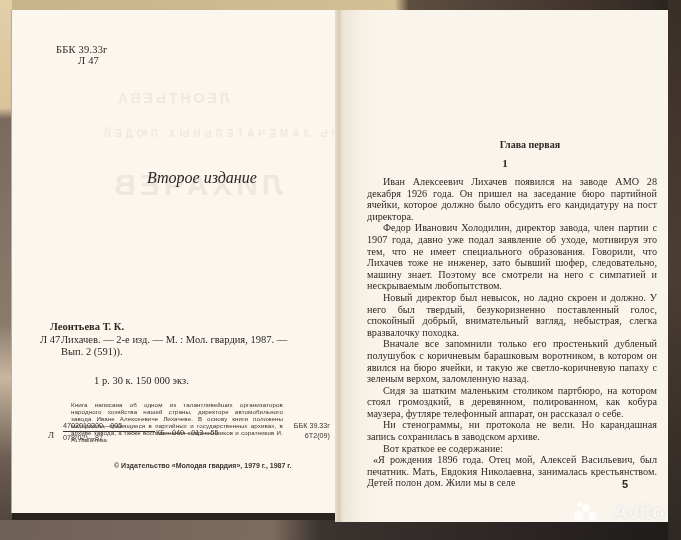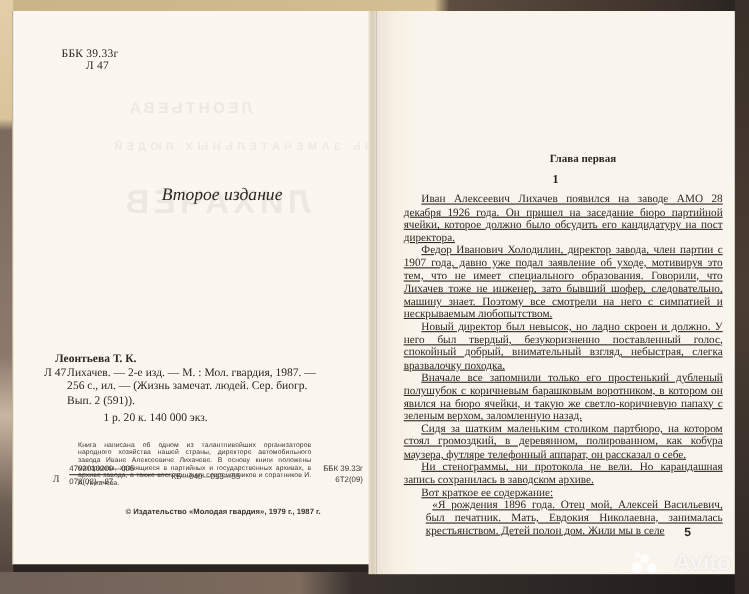--- a/index.html
+++ b/index.html
@@ -92,22 +92,22 @@
       font-weight: bold; font-size: 10px; margin-left: 25px;
     }
     .section-num {
       position: absolute; left: 342px; width: 326px; top: 157px; text-align: center;
       font-weight: bold; font-size: 11px;
     }
     .body-text {
       position: absolute; left: 367px; top: 176px; width: 290px;
       font-size: 10.2px; line-height: 11.6px; text-align: justify; color: #2e2925;
     }
-    .body-text p { margin: 0; text-indent: 16px; text-decoration: underline; }
-    .body-text p.noind { text-indent: 6px; margin-left: 20px; }
+    .body-text p { margin: 0; text-indent: 16px; }
+    .body-text p.noind { text-indent: 6px; }
     .page-num {
       position: absolute; left: 622px; top: 478px;
       font-family: "Liberation Sans", sans-serif; font-weight: bold; font-size: 11px;
     }
     .watermark {
       position: absolute; left: 574px; top: 500px;
       font-family: "Liberation Sans", sans-serif; font-weight: bold; font-size: 21px;
       color: rgba(255,255,255,0.75); text-shadow: 0 0 2px rgba(0,0,0,0.15);
       display: flex; align-items: center; gap: 15px;
     }
@@ -136,29 +136,25 @@
 <div class="edition">Второе издание</div>
 
 <div class="catalog">
   <div class="author">Леонтьева Т. К.</div>
   <div class="row">
     <span class="code">Л 47</span>
     <span class="body">Лихачев. — 2-е изд. — М. : Мол. гвардия, 1987. —</span>
   </div>
   <div class="row">
     <span class="code"></span>
-    <span class="body">256 с., ил. — (Жизнь замечат. людей. Сер. биогр.</span>
-  </div>
-  <div class="row">
-    <span class="code"></span>
     <span class="body">Вып. 2 (591)).</span>
   </div>
 </div>
 
-<div class="price">1 р. 20 к. 140 000 экз.</div>
+<div class="price">1 р. 30 к. 150 000 экз.</div>
 
 <div class="annotation">Книга написана об одном из талантливейших организаторов народного хозяйства нашей страны, директоре автомобильного завода Иване Алексеевиче Лихачеве. В основу книги положены материалы, хранящиеся в партийных и государственных архивах, в архиве завода, а также воспоминания современников и соратников И. А. Лихачева.</div>
 
 <div class="isbn-block">
   <span class="letter">Л</span>
   <span class="numer">4702010200—005</span>
   <span class="frac-line"></span>
   <span class="denom">078(02)—87</span>
   <span class="kb">КБ—040—013—55</span>
   <div class="bbk2">

